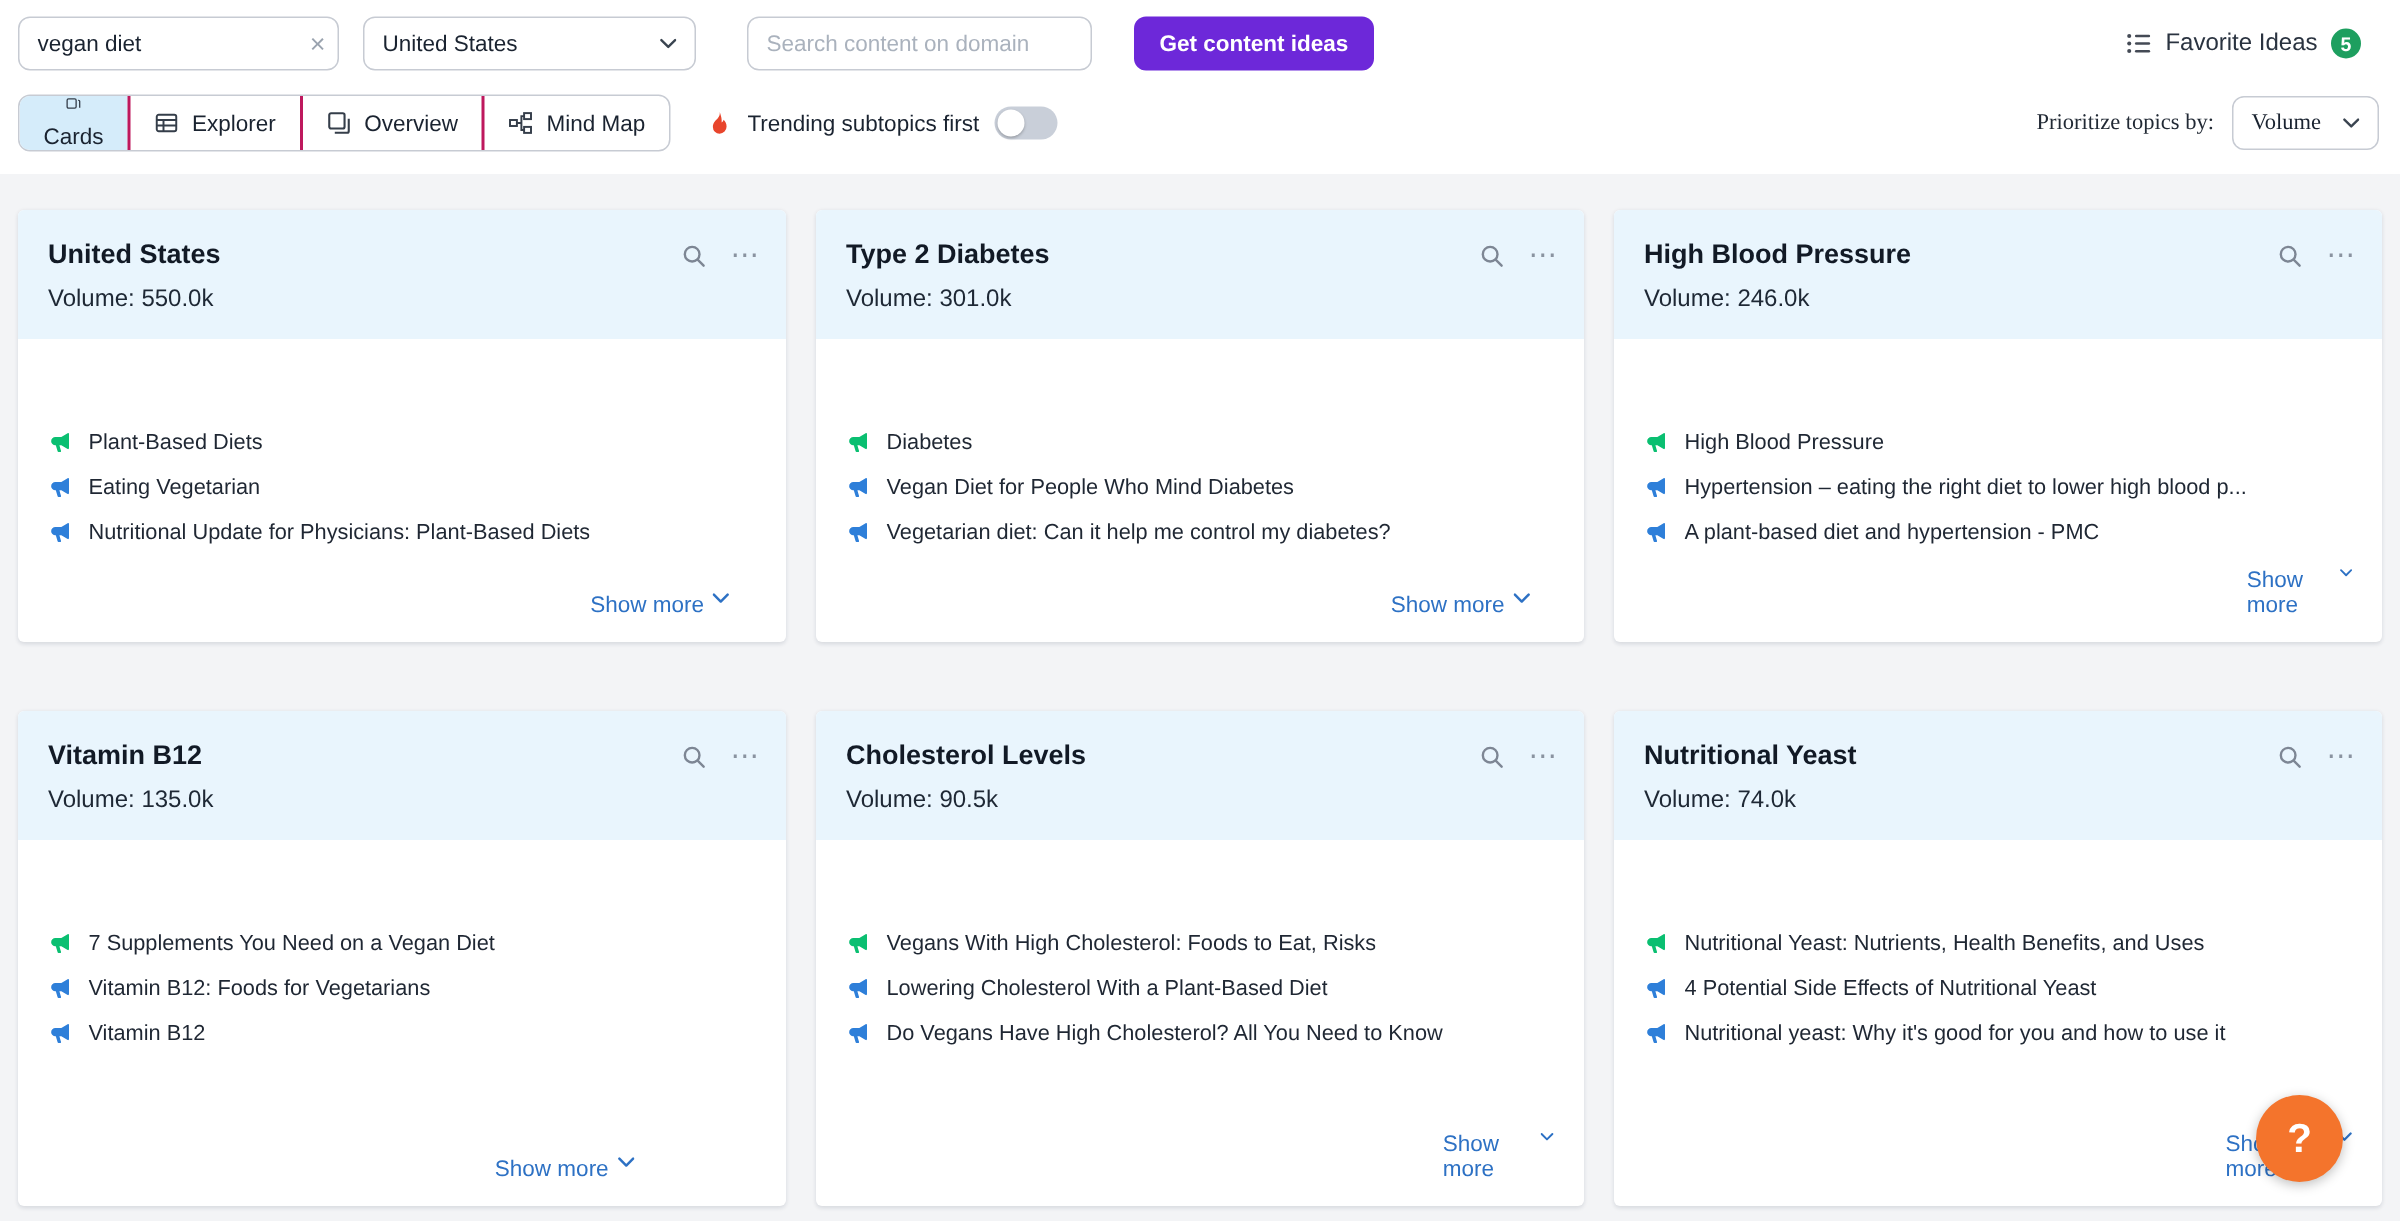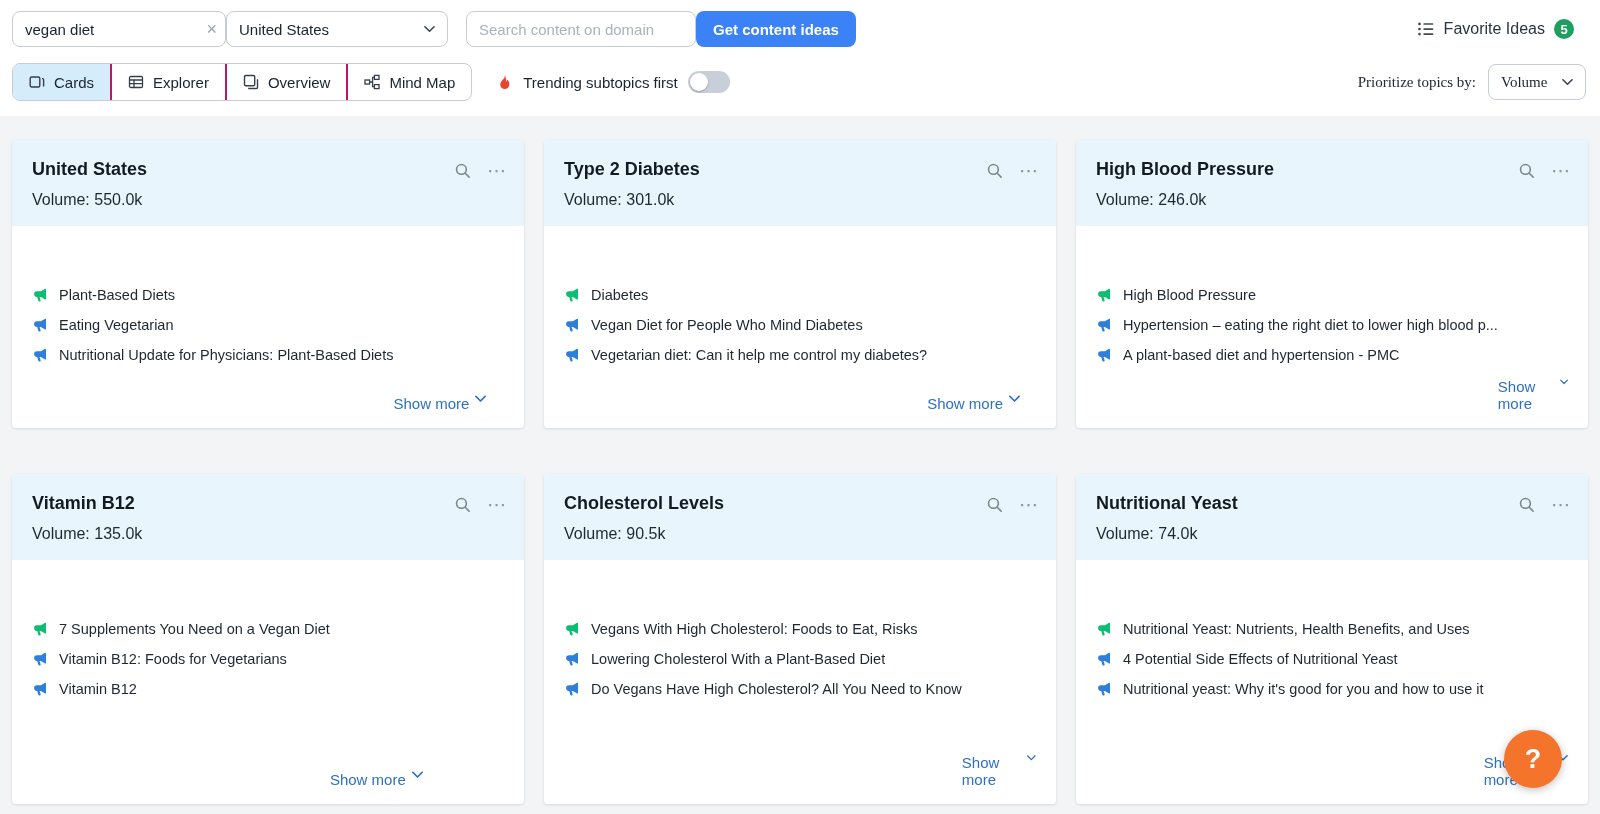--- a/index.html
+++ b/index.html
@@ -2,54 +2,54 @@
 <html><head>
 <meta charset="utf-8">
 <style>
   * { box-sizing: border-box; }
   html,body { margin:0; padding:0; }
   body {
     width:1600px; height:814px; overflow:hidden; position:relative;
     font-family:"Liberation Sans", sans-serif; background:#fff; color:#1a2330;
   }
   
-  .topbar { display:flex; align-items:center; gap:0; padding:11px 12px 9px; }
+  .topbar { display:flex; align-items:center; gap:16px; padding:11px 12px 9px; }
   .keyword-wrap { position:relative; width:214px; }
   .text-input {
     height:36px; width:100%; border:1px solid #c7cbd3; border-radius:8px;
     font-size:15px; color:#1a2330; padding:0 12px; background:#fff; font-family:inherit; outline:none;
   }
   .keyword-wrap .text-input { padding-right:30px; }
   .clear-x {
     position:absolute; right:9px; top:7px; font-size:18px; color:#9aa3af; cursor:pointer; line-height:22px;
   }
   .select {
     height:36px; border:1px solid #c7cbd3; border-radius:8px; background:#fff;
     display:flex; align-items:center; justify-content:space-between; padding:0 12px;
     font-size:15px; color:#1a2330; cursor:pointer;
   }
   .country-select { width:222px; }
   .domain-wrap { margin-left:18px; width:230px; }
   .domain-wrap .text-input::placeholder { color:#aab2bd; }
   .cta-btn {
-    height:36px; padding:0 17px; border:none; border-radius:8px;
-    background:#3b82f6; color:#fff; font-size:15px; font-weight:700; cursor:pointer; font-family:inherit;
+    margin-left:12px; height:36px; padding:0 17px; border:none; border-radius:8px;
+    background:#6d28d9; color:#fff; font-size:15px; font-weight:700; cursor:pointer; font-family:inherit;
   }
   .favorites { margin-left:auto; display:flex; align-items:center; gap:9px; font-size:16px; color:#2a3340; cursor:pointer; padding-right:14px; }
   .favorites .fav-icon { color:#444a55; display:flex; }
   .badge {
     width:20px; height:20px; border-radius:50%; background:#1d9f5f; color:#fff;
     font-size:13px; font-weight:700; display:flex; align-items:center; justify-content:center;
   }
   .chev { color:#3a4450; display:flex; }
   
   .toolbar { display:flex; align-items:center; gap:24px; padding:7px 12px 15px; }
   .tab-group { display:inline-flex; border:1px solid #c7cbd3; border-radius:8px; overflow:hidden; background:#fff; }
   .tab { display:flex; align-items:center; gap:9px; padding:0 16px; height:36px; font-size:15px; color:#1a2330; cursor:pointer; border-left:2px solid #be185d; }
-  .tab:first-child { border-left:none; }
+  .tab:first-child { border-left:none;flex-direction:column; }
   .tab.selected { background:#d5ecfa; }
   .tab svg { color:#353e4a; }
   .trending { display:flex; align-items:center; gap:10px; font-size:15px; color:#1a2330; }
   .toggle { width:42px; height:22px; background:#c9cfd9; border-radius:11px; position:relative; cursor:pointer; }
   .toggle .knob { position:absolute; left:2px; top:2px; width:18px; height:18px; border-radius:50%; background:#fff; box-shadow:0 1px 2px rgba(0,0,0,.25); }
   .prioritize { margin-left:auto; display:flex; align-items:center; gap:12px; font-size:15px; color:#222a35; padding-right:2px;font-family:Liberation Serif, serif; }
   .prioritize-select { min-width:98px; gap:8px; }
   
   .content { background:#f3f4f6; height:706px; padding:24px 12px 0; }
   .cards-grid { display:grid; grid-template-columns:repeat(3,1fr); column-gap:20px; row-gap:46px; }

